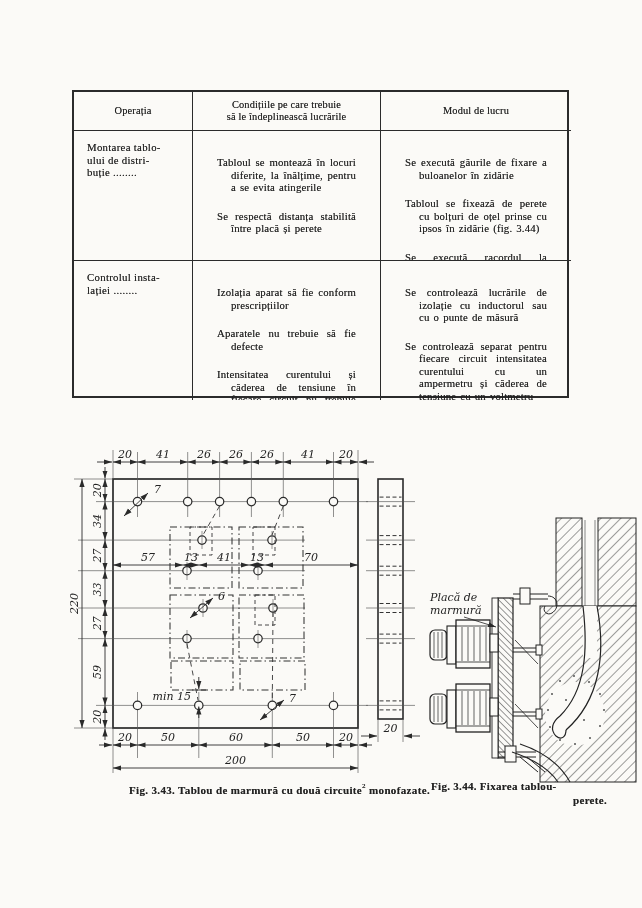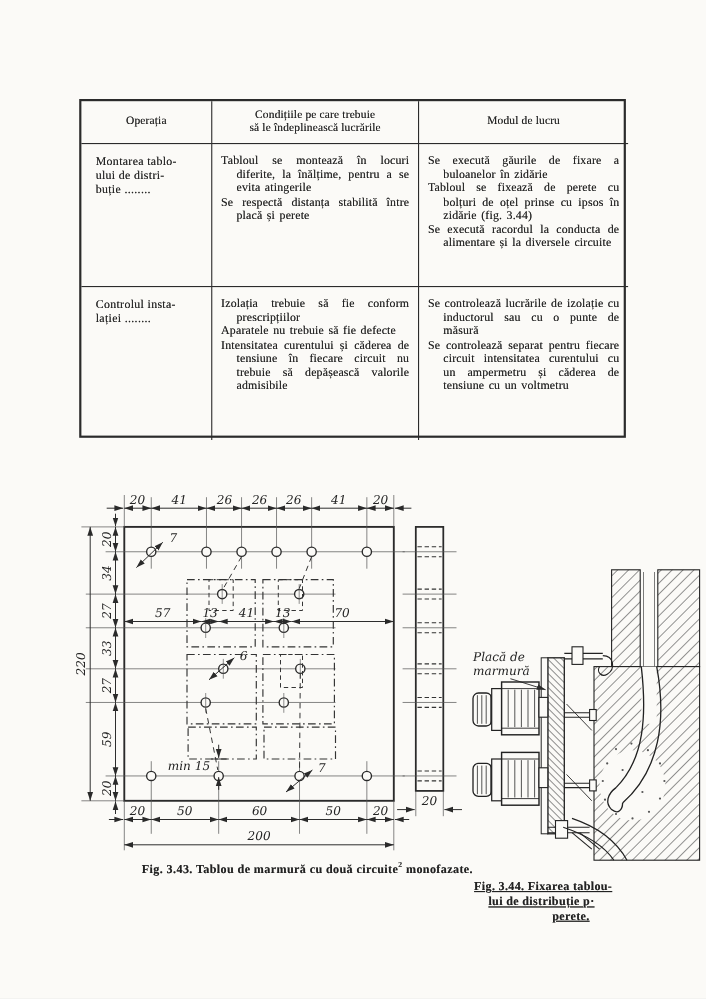--- a/index.html
+++ b/index.html
@@ -15,36 +15,36 @@
     font-size:10.8px;line-height:1.16;text-shadow:0 0 .5px rgba(20,20,20,.6);
     letter-spacing:.15px;
   }
   .cell{box-sizing:border-box;overflow:hidden;}
   .c2,.c3{border-left:1.6px solid #2b2b2b;}
   .rtop{border-top:1.6px solid #2b2b2b;}
   .head{display:flex;align-items:center;justify-content:center;text-align:center;
         font-size:10.4px;white-space:pre-line;padding:2px 4px;}
   .opcell{padding:10px 6px 0 13px;white-space:pre-line;letter-spacing:.3px;}
   .txtcell{padding:9px 8px 0 8px;}
-  .para{margin:0;padding-left:14px;text-indent:-14px;text-align:justify;word-spacing:1.2px;}
+  .para{margin:16px;padding-left:14px;text-indent:-14px;text-align:justify;word-spacing:1.2px;}
   
   .figsvg{position:absolute;left:0;top:436px;}
   .dnum{font-family:"DejaVu Serif", serif;font-style:italic;font-size:11px;fill:#232323;}
   .dlab{font-family:"DejaVu Serif", serif;font-style:italic;font-size:11px;fill:#232323;}
   .cap343{
     position:absolute;left:80px;top:782px;width:350px;text-align:right;
     font-weight:bold;font-size:11px;letter-spacing:.35px;text-shadow:0 0 .4px rgba(20,20,20,.5);
   }
   .capSup{font-size:7px;vertical-align:6px;color:#3a3a3a;}
   .cap344{
-    position:absolute;left:431px;top:800px;width:176px;font-weight:bold;font-size:11px;
-    line-height:13.5px;letter-spacing:.3px;text-shadow:0 0 .4px rgba(20,20,20,.5);text-decoration:underline;
+    position:absolute;left:431px;top:780px;width:176px;font-weight:bold;font-size:11px;
+    line-height:13.5px;letter-spacing:.3px;text-shadow:0 0 .4px rgba(20,20,20,.5);
   }
   .cap344 .l2{padding-left:13px;}
-  .cap344 .l3{text-align:center;}
+  .cap344 .l3{text-align:right;}
 </style>
 </head>
 <body>
 
 <div class="page">
 
   <div class="optable">
     <div class="cell head">Operația</div>
     <div class="cell head c2">Condițiile pe care trebuie
 să le îndeplinească lucrările</div>
@@ -59,21 +59,21 @@
     </div>
     <div class="cell txtcell c3 rtop">
       <p class="para">Se execută găurile de fixare a buloanelor în zidărie</p>
       <p class="para">Tabloul se fixează de perete cu bolțuri de oțel prinse cu ipsos în zidărie (fig. 3.44)</p>
       <p class="para">Se execută racordul la conducta de alimentare și la diversele circuite</p>
     </div>
 
     <div class="cell opcell rtop">Controlul insta-
 lației ........</div>
     <div class="cell txtcell c2 rtop">
-      <p class="para">Izolația trebuie să fie conform prescripțiilor</p>
+      <p class="para">Izolația aparat să fie conform prescripțiilor</p>
       <p class="para">Aparatele nu trebuie să fie defecte</p>
       <p class="para">Intensitatea curentului și căderea de tensiune în fiecare circuit nu trebuie să depășească valorile admisibile</p>
     </div>
     <div class="cell txtcell c3 rtop">
       <p class="para">Se controlează lucrările de izolație cu inductorul sau cu o punte de măsură</p>
       <p class="para">Se controlează separat pentru fiecare circuit intensitatea curentului cu un ampermetru și căderea de tensiune cu un voltmetru</p>
     </div>
   </div>
 
   <svg class="figsvg" width="642" height="350" viewBox="0 436 642 350">
@@ -395,17 +395,16 @@
       <line x1="464" y1="617" x2="496" y2="627" stroke-width="0.8" marker-end="url(#arw)"></line>
     </g>
   </svg>
 
   <div class="cap343">
     <span>Fig. 3.43. Tablou de marmură cu  două  circuite</span><sup class="capSup">2</sup><span> monofazate.</span>
   </div>
 
   <div class="cap344">
     <div class="l1">Fig. 3.44. Fixarea tablou-</div>
-    <div class="l2">lui de distribuție p·</div>
     <div class="l3">perete.</div>
   </div>
 
 </div>
 
 </body></html>

